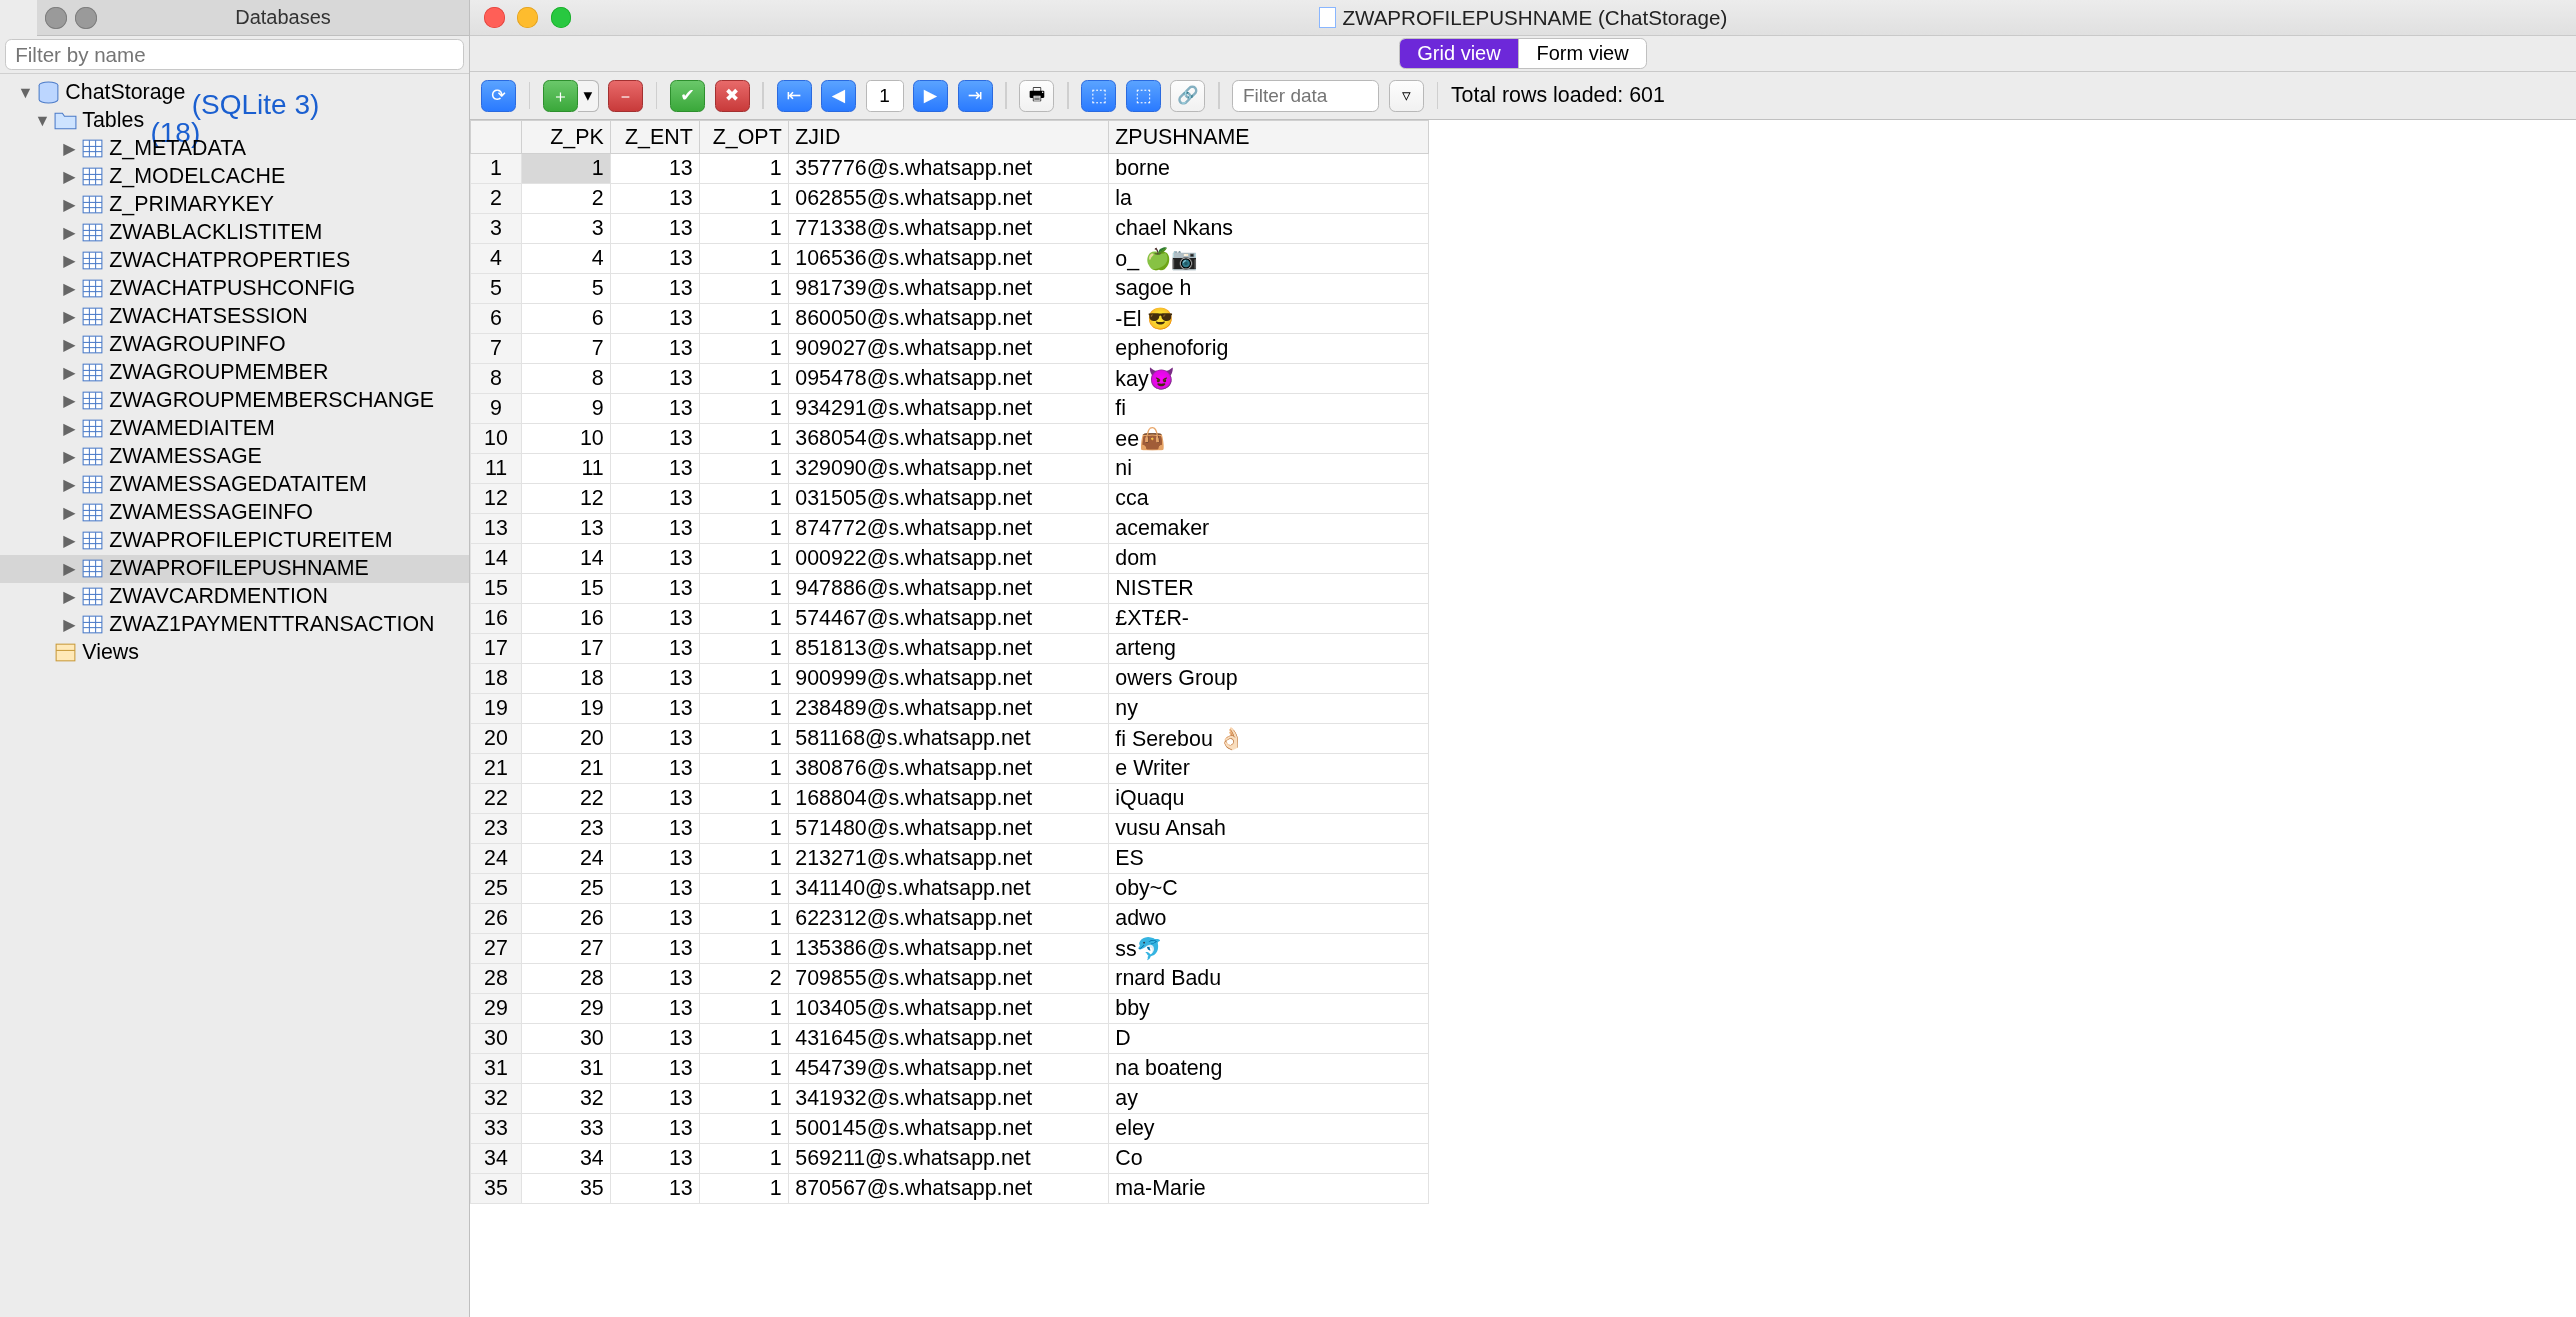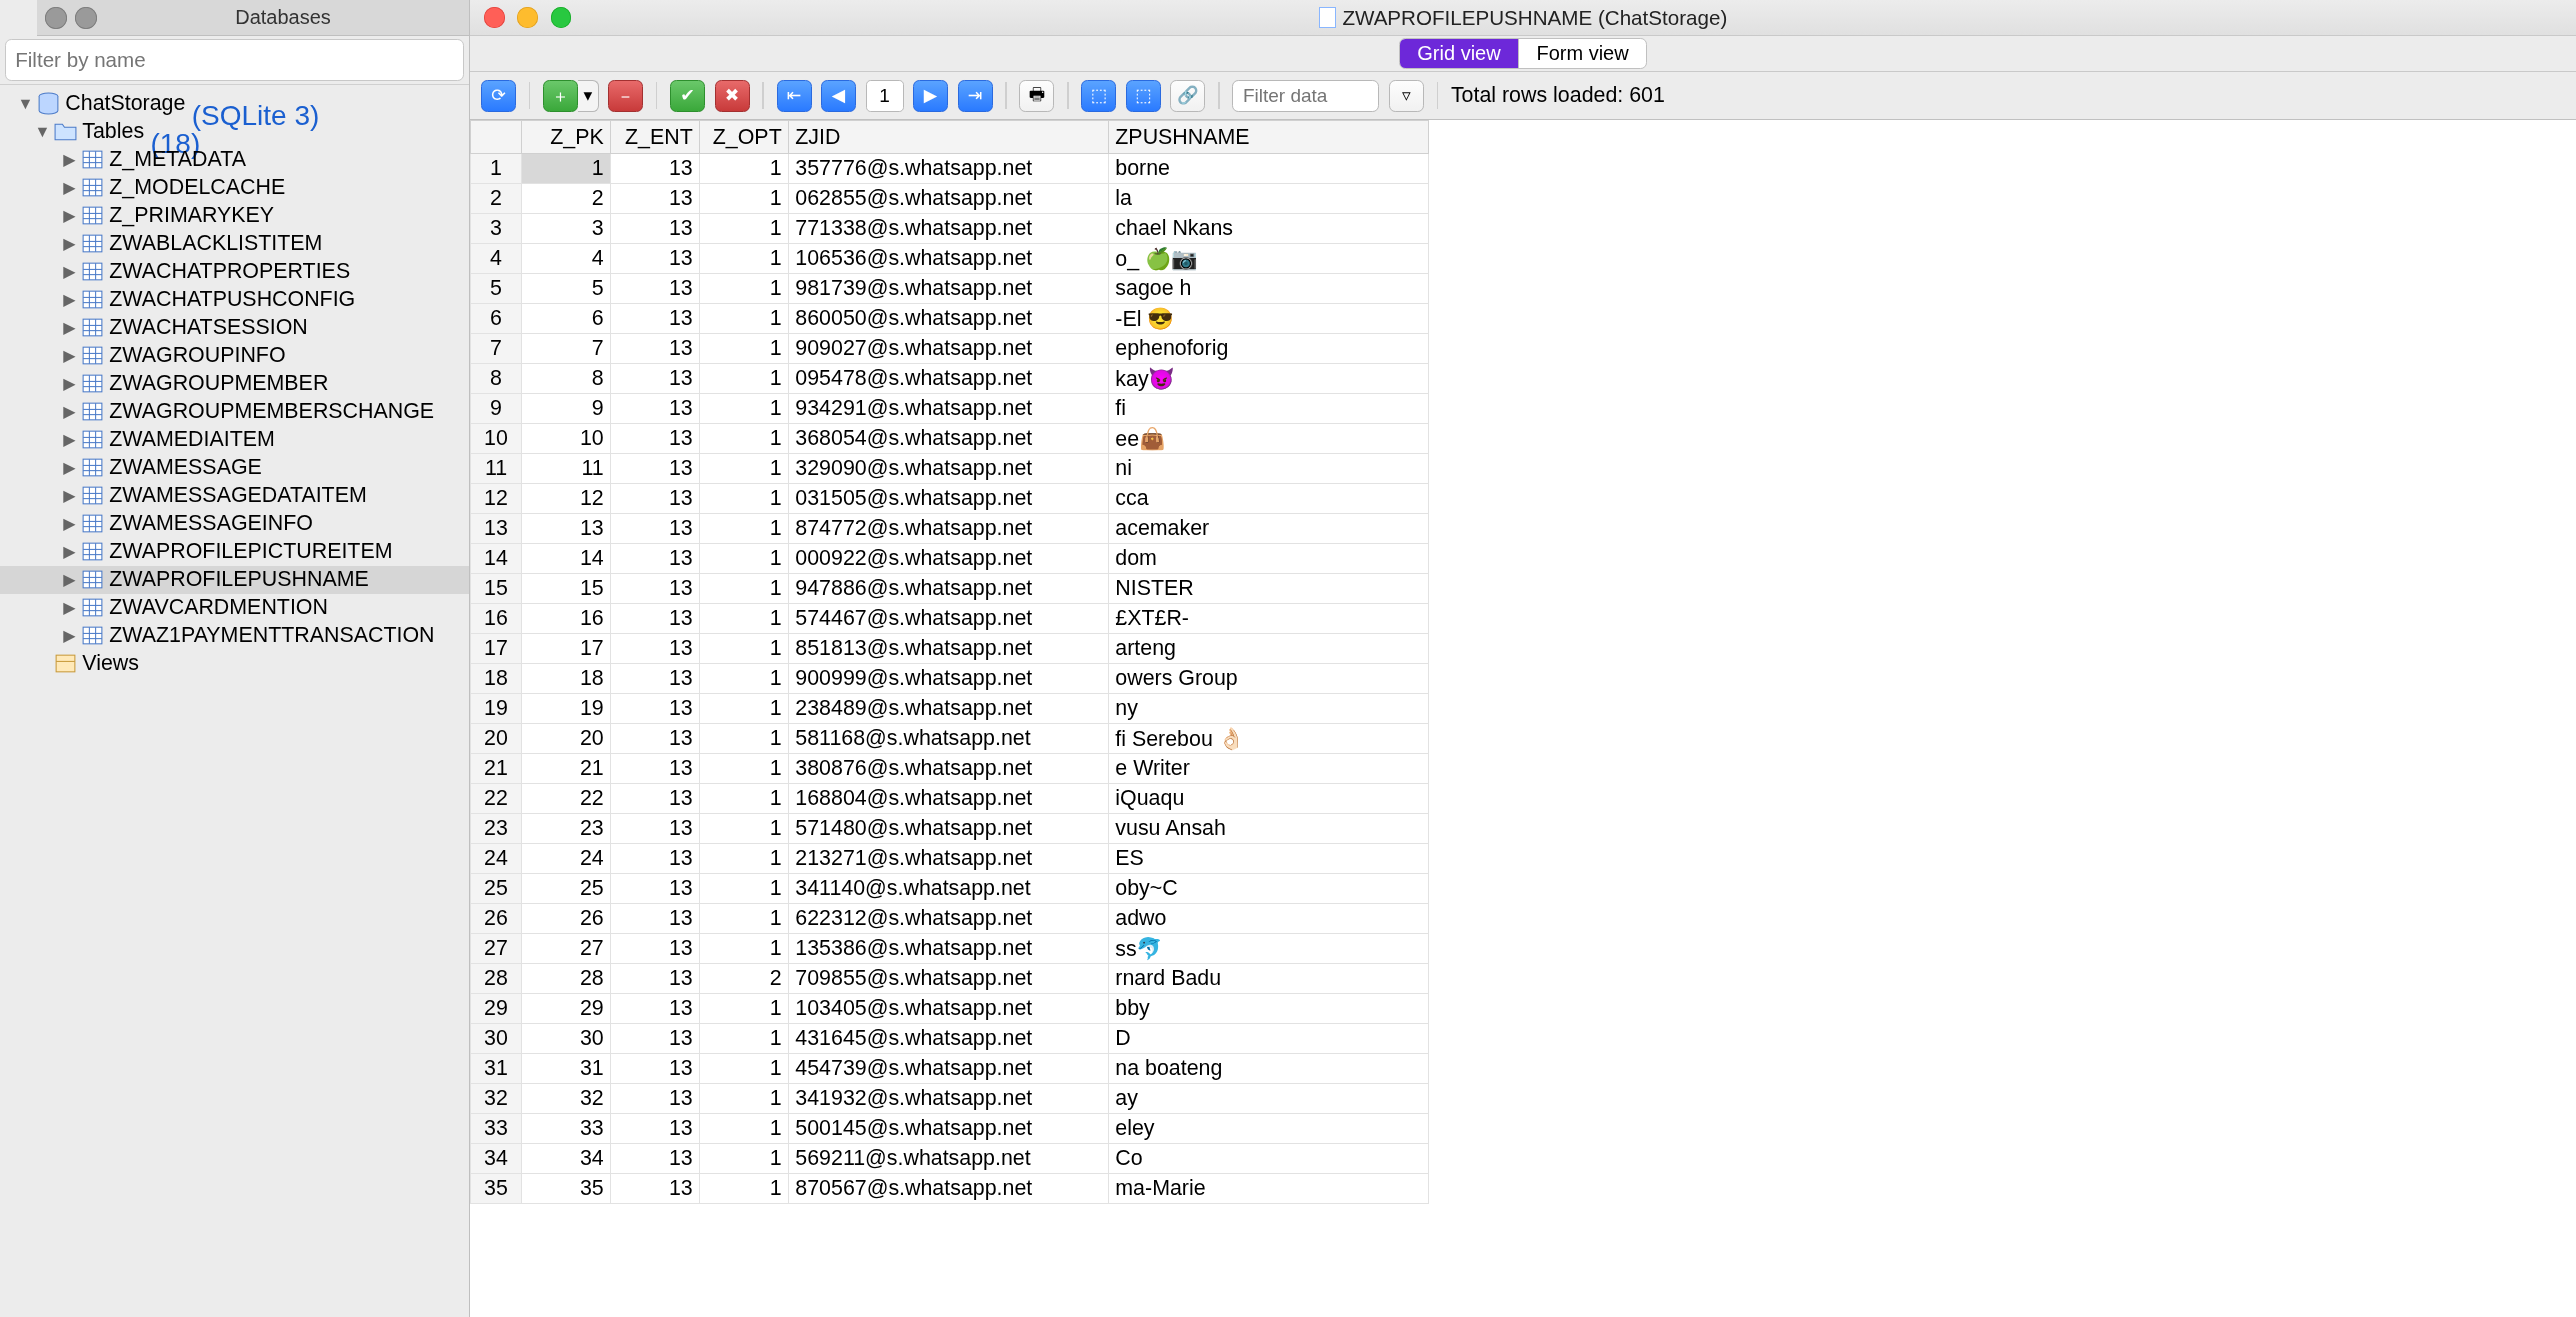--- a/index.html
+++ b/index.html
@@ -2,21 +2,21 @@
 <html><head>
 <meta charset="utf-8">
 <style>
 * { margin:0; padding:0; box-sizing:border-box; }
 html,body { width:2576px; height:1317px; font-family:-apple-system,BlinkMacSystemFont,"Helvetica Neue",Arial,sans-serif; font-size:21.4px; color:#000; background:#f0f0f0; overflow:hidden; }
 .app { display:flex; width:100%; height:100%; }
 .sidebar { width:470px; height:100%; background:#ececec; border-right:0.8px solid #bfbfbf; display:flex; flex-direction:column; }
 .side-hdr { height:36px; background:#d8d8d8; display:flex; align-items:center; border-bottom:0.8px solid #bfbfbf;margin-left:37px; }
 .side-hdr .ctl { width:22px; height:22px; border-radius:50%; margin-left:8px; background:#9a9a9a; box-shadow:inset 0 0 0 0.8px #7a7a7a; }
 .side-hdr .title { flex:1; text-align:center; font-size:20px; color:#333; }
-.filter { height:49px; border-bottom:0.8px solid #d0d0d0; padding:3.2px 4.7px; }
+.filter { height:38px; border-bottom:0.8px solid #d0d0d0; padding:3.2px 4.7px; }
 .filter input { width:100%; height:100%; border:0.8px solid #c8c8c8; border-radius:6.3px; padding:0 9.5px; font-size:20.6px; background:#fff; outline:none; }
 .tree { flex:1; overflow:auto; padding:4.7px 0; font-size:21.4px; }
 .tree-row { display:flex; align-items:center; height:28px; padding-left:4.7px; white-space:nowrap; }
 .tree-row.sel { background:#d6d6d6; }
 .tree-row .arrow { width:20.6px; text-align:center; color:#666; font-size:16px; }
 .tree-row .arrow.open::before { content:"▼"; }
 .tree-row .arrow.closed::before { content:"▶"; }
 .tree-row .arrow.none::before { content:""; }
 .tree-row .ic { width:25px; height:20.6px; margin-right:4.7px; display:inline-flex; align-items:center; justify-content:center; }
 .tree-row .lbl { color:#000; }

